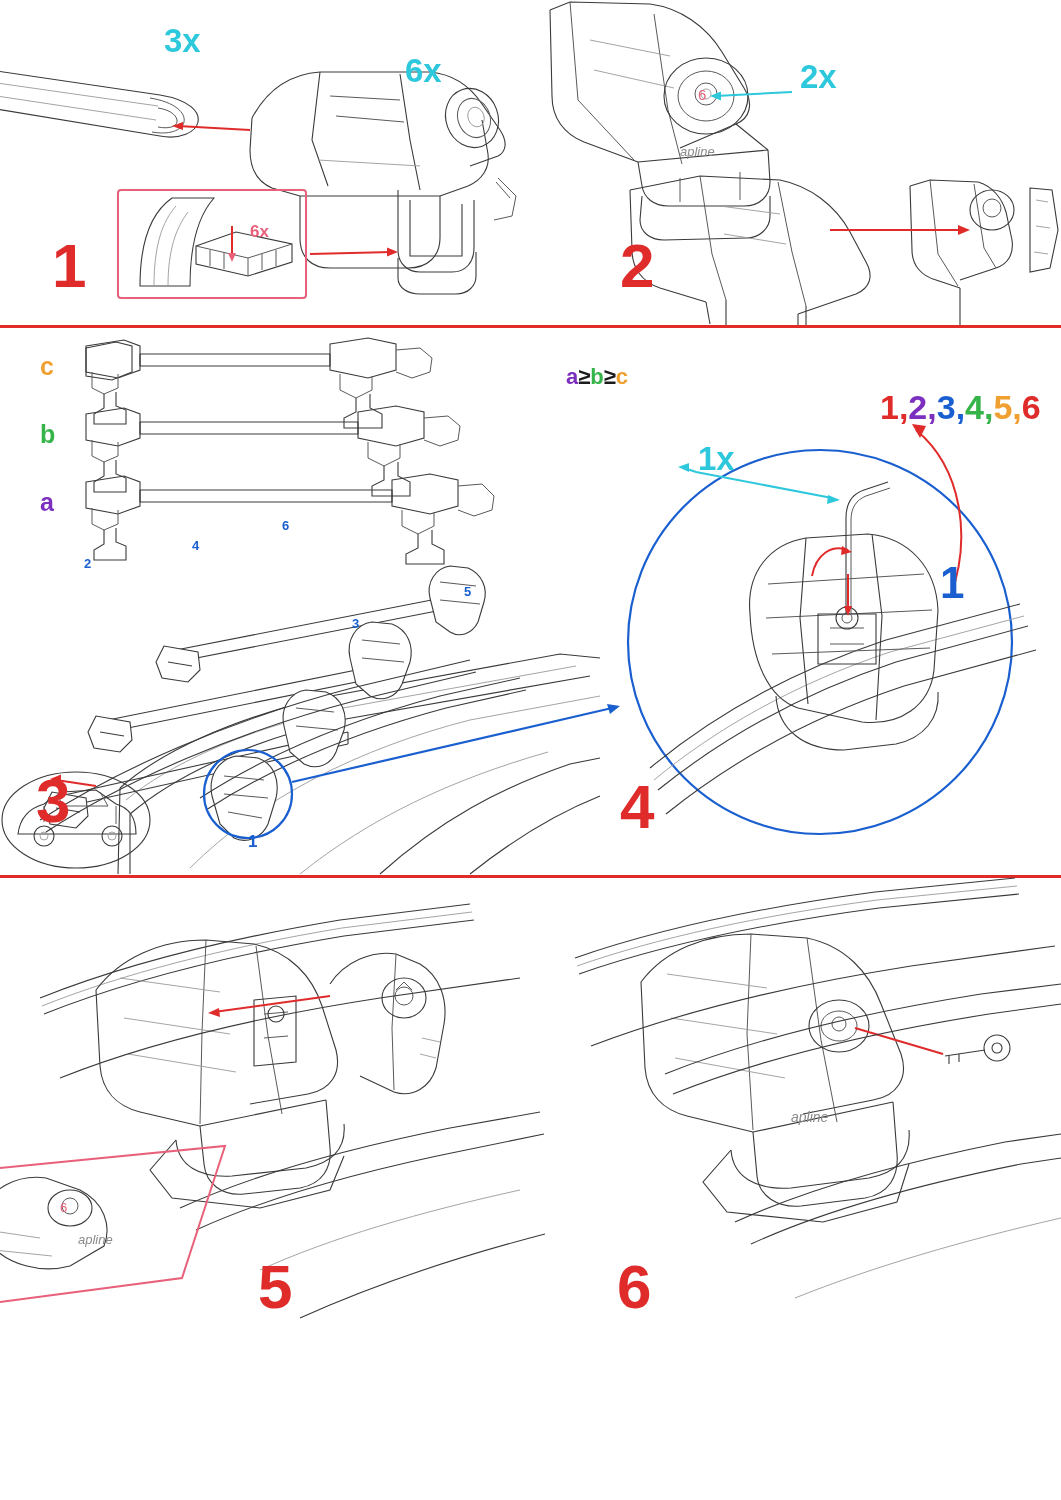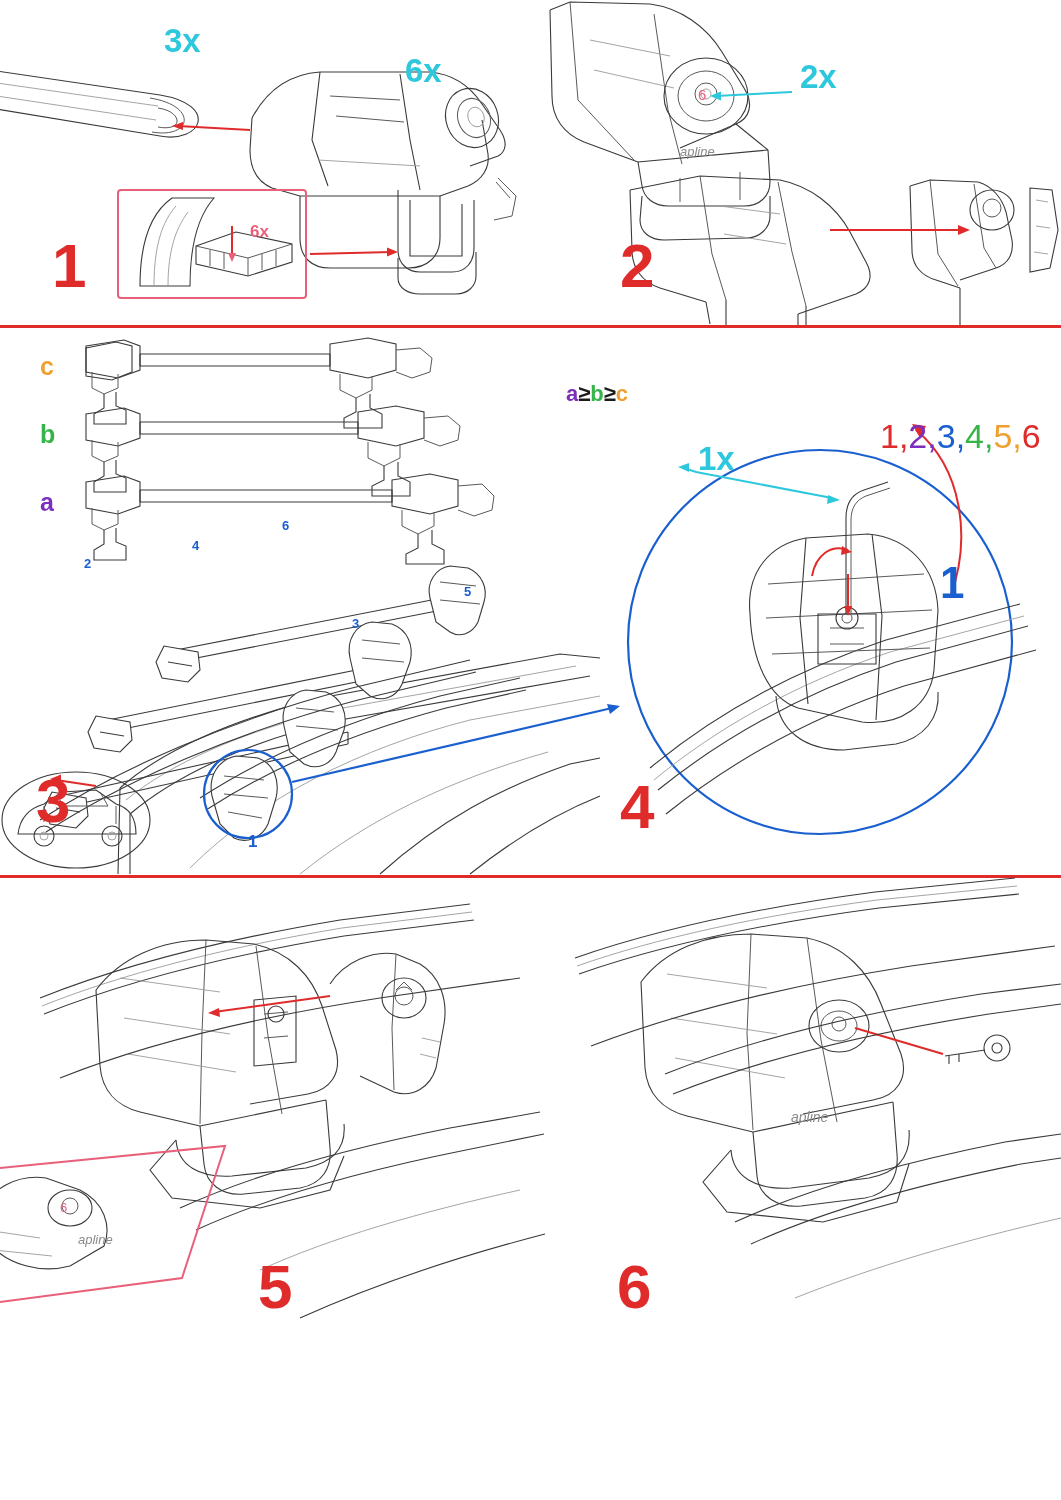--- a/index.html
+++ b/index.html
@@ -19,21 +19,21 @@
     position:absolute;color:#2ec8dd;font-size:33px;font-weight:700;
     font-family:"Liberation Sans",sans-serif;
   }
   .qty.small{font-size:23px;}
   .abc{position:absolute;font-size:25px;font-weight:700;}
   .abc.c{color:#f0a030;}
   .abc.b{color:#36b44a;}
   .abc.a{color:#7b2fbe;}
   .rule{position:absolute;font-size:22px;font-weight:700;}
   .bignum{
-    position:absolute;font-size:34px;font-weight:400;margin-top:29px;
+    position:absolute;font-size:34px;font-weight:700;
   }
   .bluenum{position:absolute;color:#1a5fd0;font-size:44px;font-weight:700;}
   svg{display:block;overflow:visible;}
   .ln{fill:none;stroke:#3a3a3a;stroke-width:1.1;}
   .ln2{fill:none;stroke:#5a5a5a;stroke-width:1;}
   .lnlight{fill:none;stroke:#9a9a9a;stroke-width:0.9;}
   .redarrow{fill:none;stroke:#e02b2b;stroke-width:2;}
   .bluearrow{fill:none;stroke:#1a5fd0;stroke-width:2.2;}
   .cyanarrow{fill:none;stroke:#2ec8dd;stroke-width:2;}
   .redbox{fill:none;stroke:#e8607a;stroke-width:2;}
@@ -293,21 +293,21 @@
     <div class="abc a" style="left:40px;top:160px;">a</div>
     <div class="stepnum" style="left:36px;top:442px;">3</div>
     <div style="position:absolute;left:248px;top:504px;color:#1a5fd0;font-size:17px;font-weight:700;">1</div>
     <div style="position:absolute;left:84px;top:228px;color:#1a5fd0;font-size:13px;font-weight:700;">2</div>
     <div style="position:absolute;left:352px;top:288px;color:#1a5fd0;font-size:13px;font-weight:700;">3</div>
     <div style="position:absolute;left:192px;top:210px;color:#1a5fd0;font-size:13px;font-weight:700;">4</div>
     <div style="position:absolute;left:464px;top:256px;color:#1a5fd0;font-size:13px;font-weight:700;">5</div>
     <div style="position:absolute;left:282px;top:190px;color:#1a5fd0;font-size:13px;font-weight:700;">6</div>
   </div>
 
-  <div class="rule" style="left:566px;top:381px;">
+  <div class="rule" style="left:566px;top:364px;">
     <span style="color:#7b2fbe;">a</span><span style="color:#1b1b1b;">≥</span><span style="color:#36b44a;">b</span><span style="color:#1b1b1b;">≥</span><span style="color:#f0a030;">c</span>
   </div>
 
   <div class="panel" style="left:600px;top:328px;width:461px;height:547px;">
     <svg width="461" height="547" viewBox="0 0 461 547">
 
       <circle class="bluecircle" cx="220" cy="314" r="192" fill="#fff"></circle>
       <g clip-path="none">
 
         <path class="ln" d="M50 440 C110 390 190 344 286 312 L420 276"></path>

